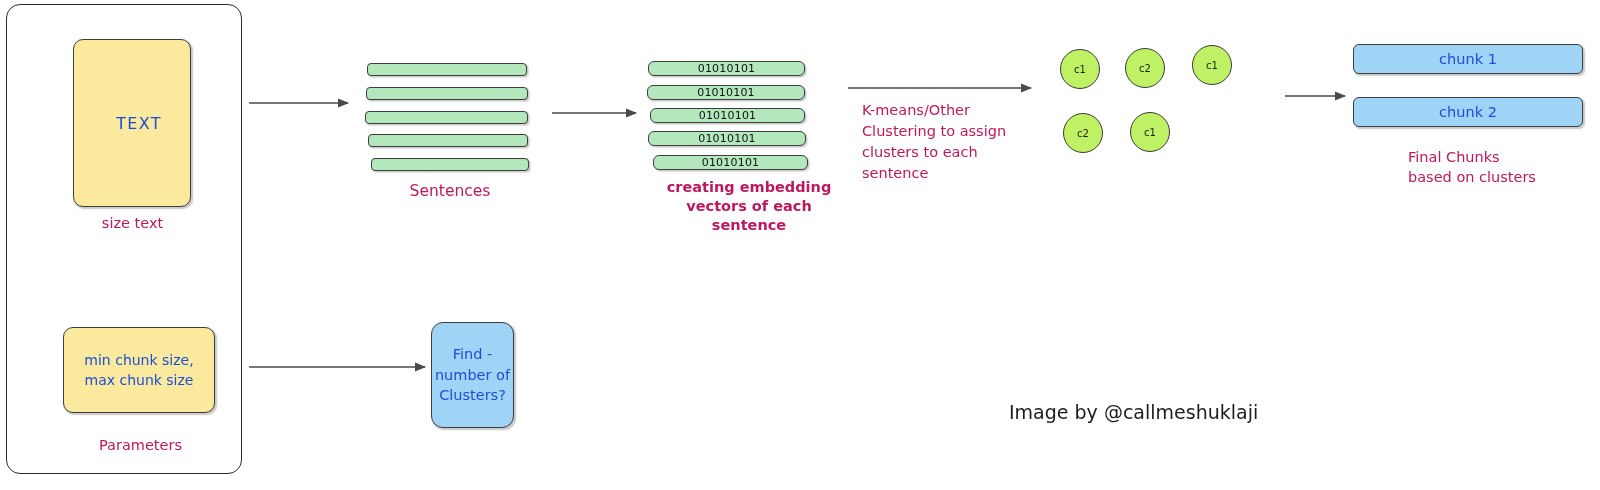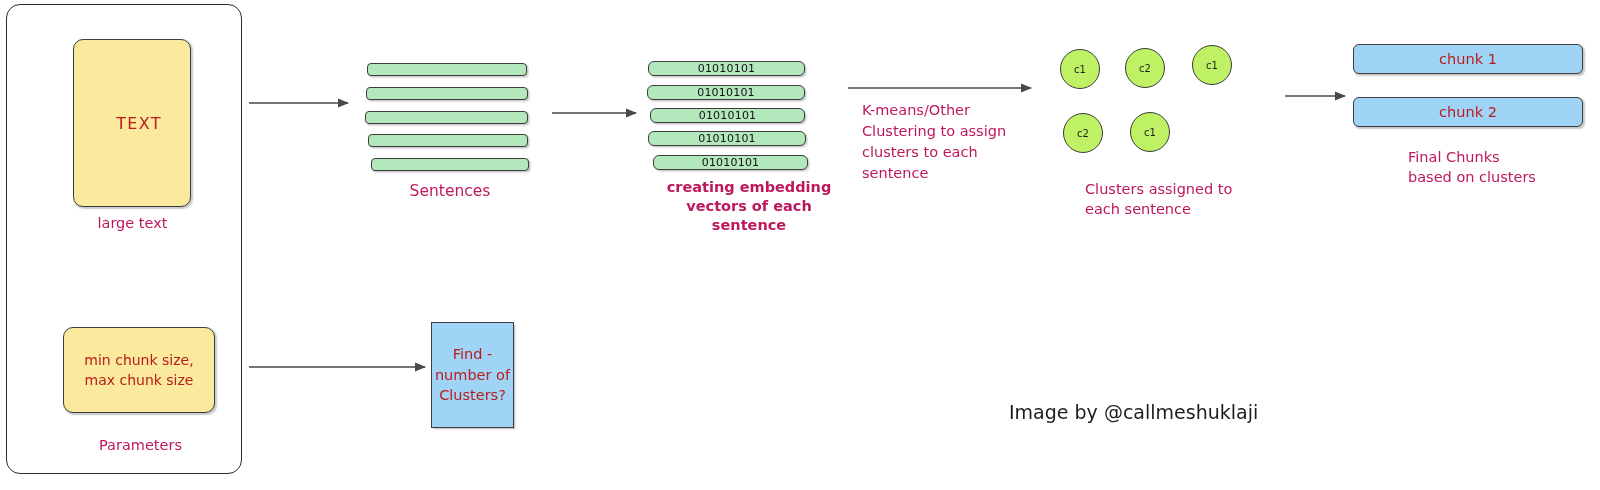--- a/index.html
+++ b/index.html
@@ -40,21 +40,21 @@
     justify-content: center;
     text-align: center;
     box-shadow: 1.5px 1.5px 1.5px rgba(0,0,0,0.22);
   }
   .yellow { background: #fbe99e; }
   .green  { background: #b3e8bd; }
   .blue   { background: #a0d4f7; }
 
   .hand {
     font-family: "DejaVu Sans", sans-serif;
-    color: #b91c1c;
+    color: #1d4ed8;
   }
 
   
   .text-box {
     left: 73px; top: 39px;
     width: 118px; height: 168px;
     border-radius: 10px;
     font-size: 16px;
     letter-spacing: 1.3px;
     padding-left: 14px;
@@ -130,21 +130,21 @@
   }
   .cap-final {
     left: 1408px; top: 148px; width: 200px;
     text-align: left; font-size: 14.5px; line-height: 1.35;
   }
 
   
   .find-box {
     left: 431px; top: 322px;
     width: 83px; height: 106px;
-    border-radius: 0;
+    border-radius: 12px;
     font-size: 14.5px;
     line-height: 1.42;
   }
 
   
   .credit {
     left: 1009px; top: 401px;
     font-size: 19px; color: #1d1d1d;
     white-space: nowrap;
   }
@@ -169,21 +169,21 @@
     <line x1="249" y1="103" x2="348" y2="103" stroke="#4a4a4a" stroke-width="1.3" marker-end="url(#ah)"></line>
     <line x1="552" y1="113" x2="636" y2="113" stroke="#4a4a4a" stroke-width="1.3" marker-end="url(#ah)"></line>
     <line x1="848" y1="88" x2="1031" y2="88" stroke="#4a4a4a" stroke-width="1.3" marker-end="url(#ah)"></line>
     <line x1="1285" y1="96" x2="1345" y2="96" stroke="#4a4a4a" stroke-width="1.3" marker-end="url(#ah)"></line>
     <line x1="249" y1="367" x2="425" y2="367" stroke="#4a4a4a" stroke-width="1.3" marker-end="url(#ah)"></line>
   </svg>
 
   <div class="abs container-box"></div>
 
   <div class="abs shape yellow text-box hand">TEXT</div>
-  <div class="abs caption hand cap-large-text">large text</div>
+  <div class="abs caption hand cap-large-text">size text</div>
 
   <div class="abs shape yellow params-box hand">min chunk size,
 max chunk size</div>
   <div class="abs caption hand cap-parameters">Parameters</div>
 
   <div class="abs shape green sent-bar" style="left:367px;top:63px;width:160px;"></div>
   <div class="abs shape green sent-bar" style="left:366px;top:87px;width:162px;"></div>
   <div class="abs shape green sent-bar" style="left:365px;top:111px;width:163px;"></div>
   <div class="abs shape green sent-bar" style="left:368px;top:134px;width:160px;"></div>
   <div class="abs shape green sent-bar" style="left:371px;top:158px;width:158px;"></div>
@@ -201,22 +201,20 @@
   <div class="abs caption hand cap-kmeans">K-means/Other
 Clustering to assign
 clusters to each
 sentence</div>
 
   <div class="abs circle hand" style="left:1060px;top:49px;">c1</div>
   <div class="abs circle hand" style="left:1125px;top:48px;">c2</div>
   <div class="abs circle hand" style="left:1192px;top:45px;">c1</div>
   <div class="abs circle hand" style="left:1063px;top:113px;">c2</div>
   <div class="abs circle hand" style="left:1130px;top:112px;">c1</div>
-  <div class="abs caption hand cap-clusters">Clusters assigned to
-each sentence</div>
 
   <div class="abs shape blue chunk-box hand" style="top:44px;">chunk 1</div>
   <div class="abs shape blue chunk-box hand" style="top:97px;">chunk 2</div>
   <div class="abs caption hand cap-final">Final Chunks
 based on clusters</div>
 
   <div class="abs shape blue find-box hand">Find -
 number of
 Clusters?</div>
 

